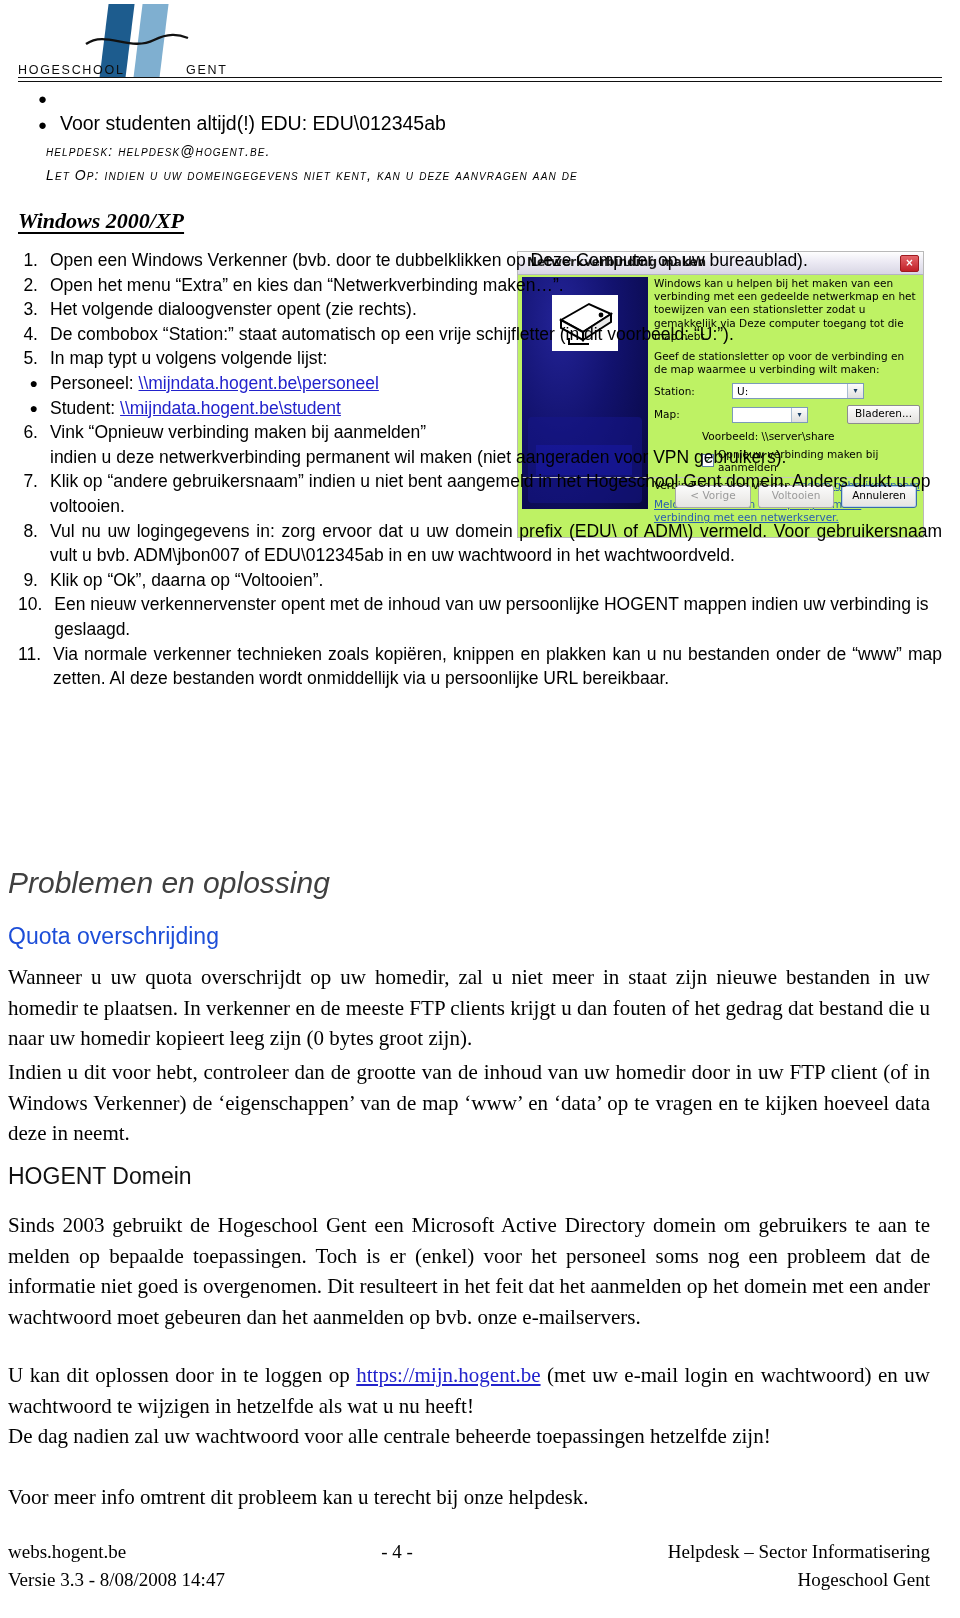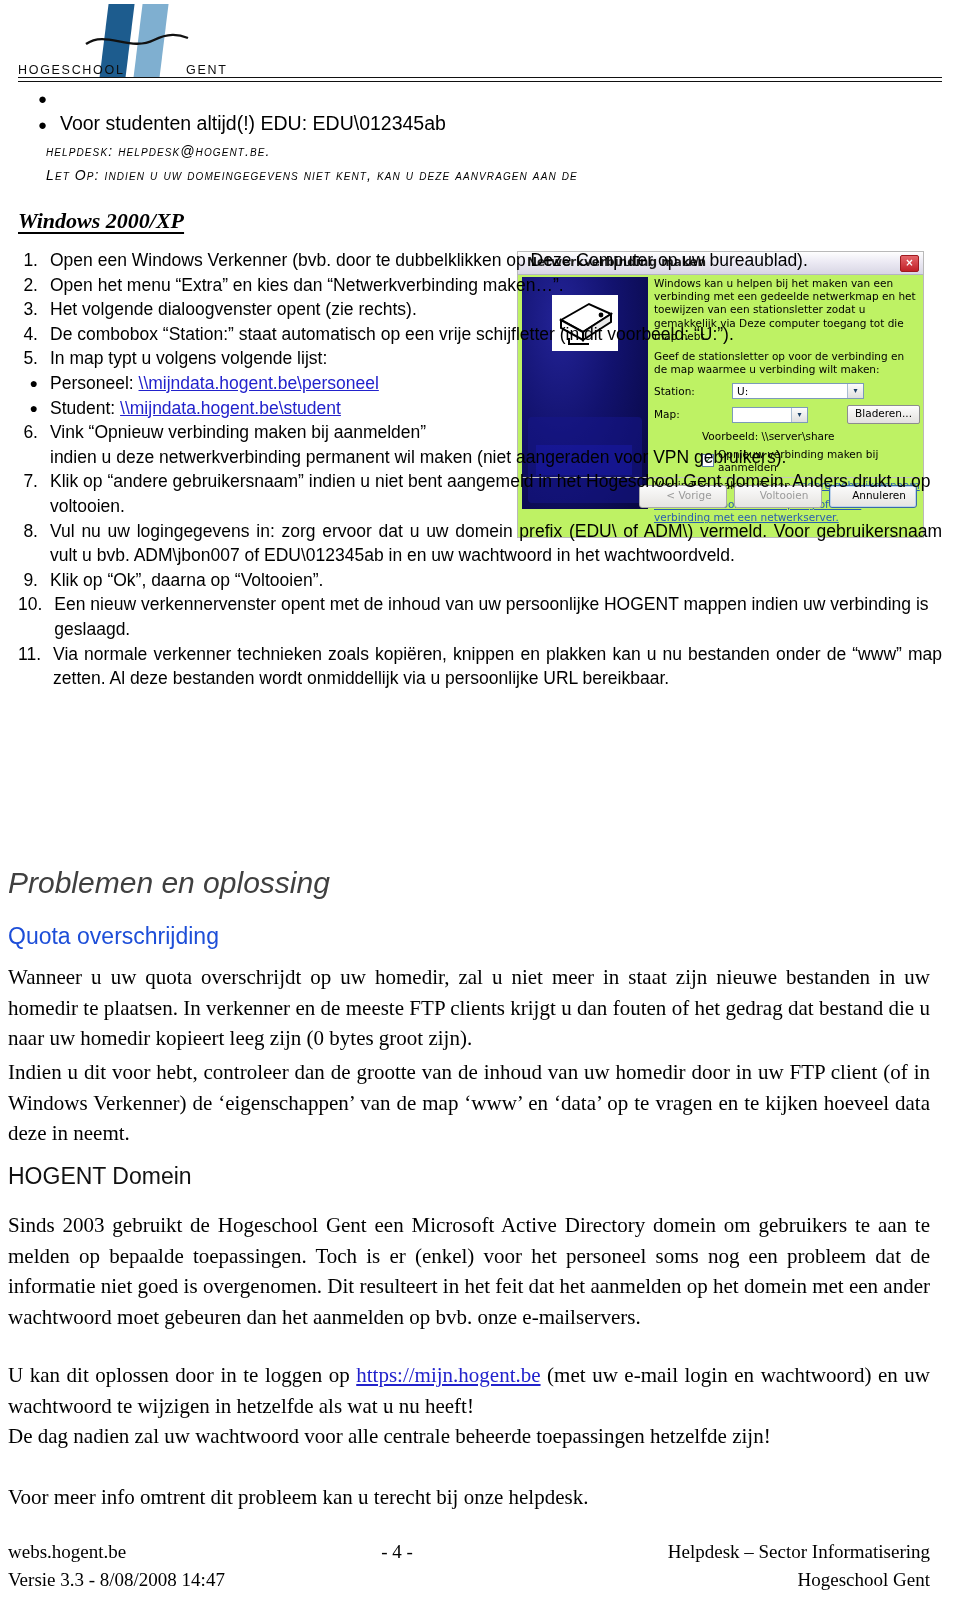--- a/index.html
+++ b/index.html
@@ -346,21 +346,20 @@
   }
   .dlg-btn {
     width: 74px; height: 21px;
     font-size: 10.5px;
     line-height: 19px;
     text-align: center;
     background: linear-gradient(to bottom,#fbfbfb,#e6e4e1);
     border: 1px solid #a8a8a8;
     border-radius: 3px;
     color: #9a9a9a;
-    padding-left: 12px;
   }
   .dlg-btn.enabled {
     color: #000;
     border: 1px solid #3c6ba5;
     box-shadow: 0 0 0 1px #bcd2ea inset;
   }
 
   
   #h-problemen {
     position: absolute;

